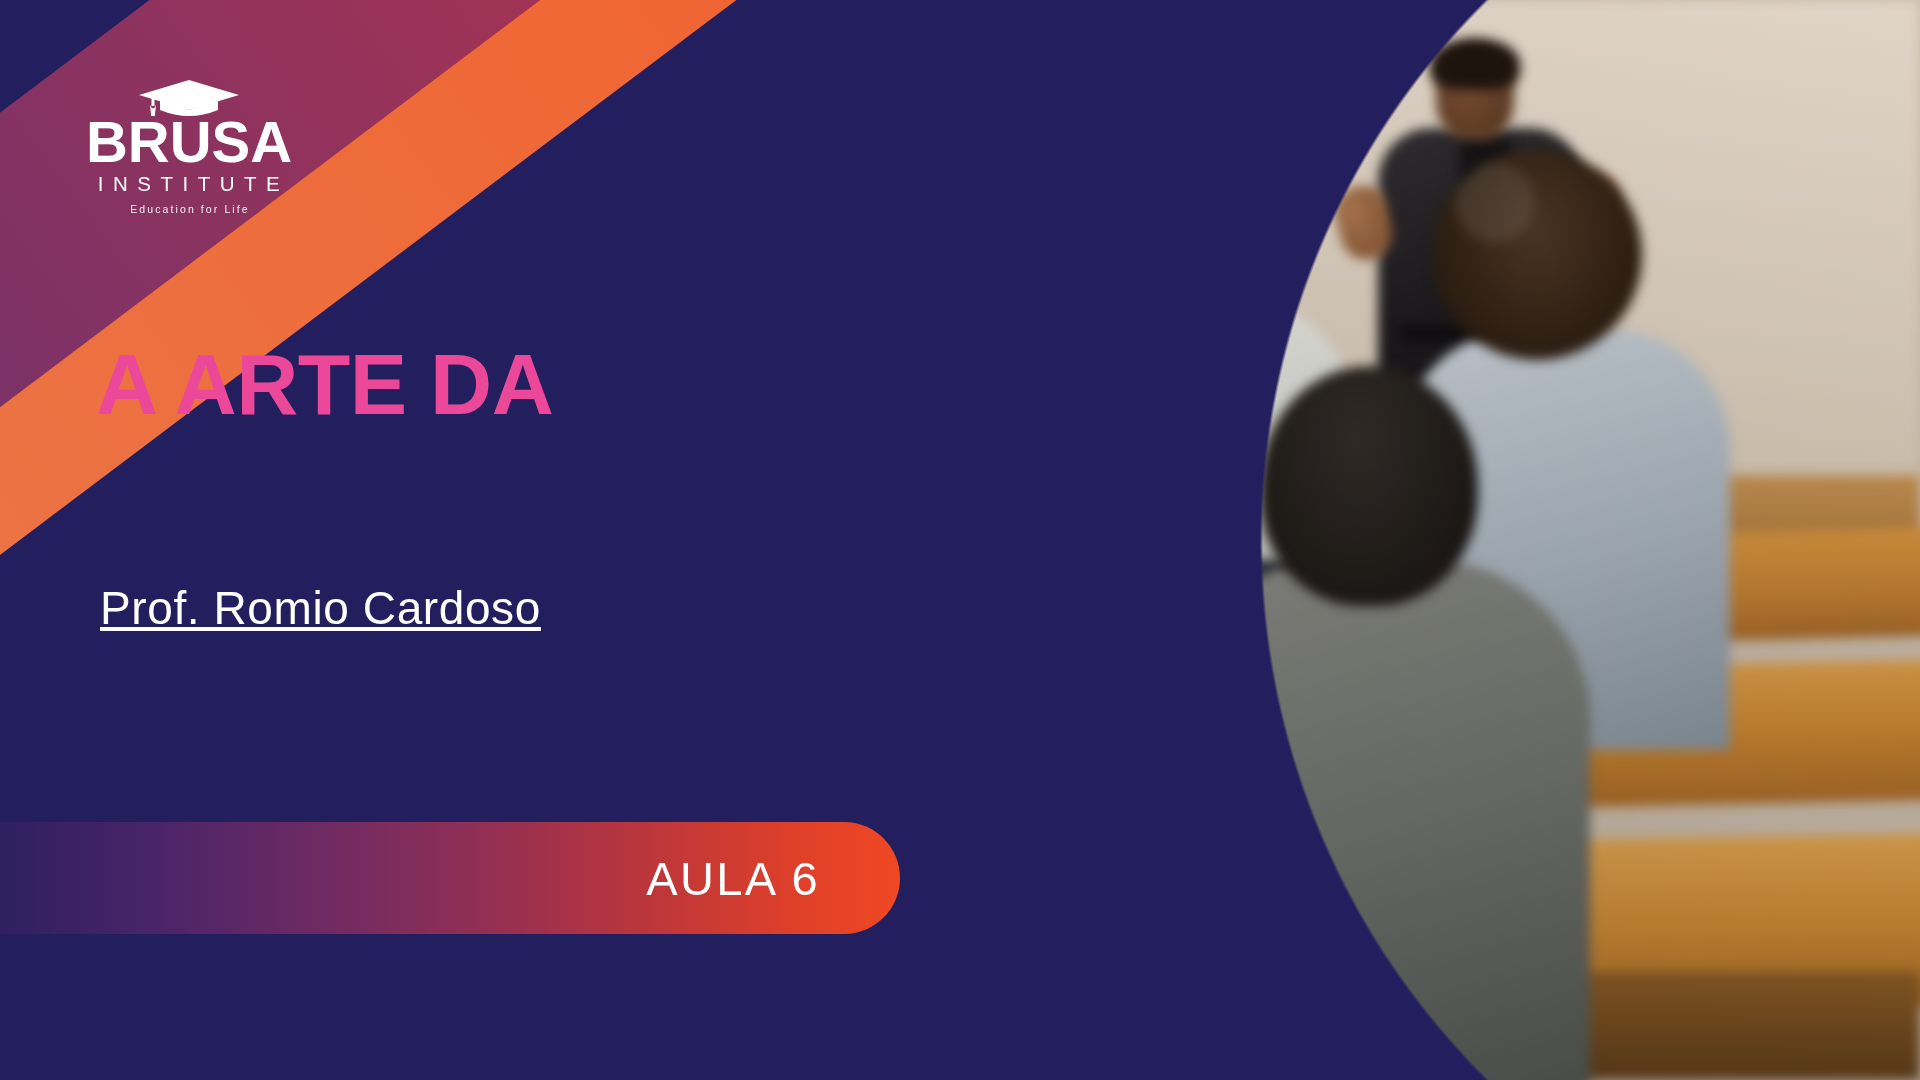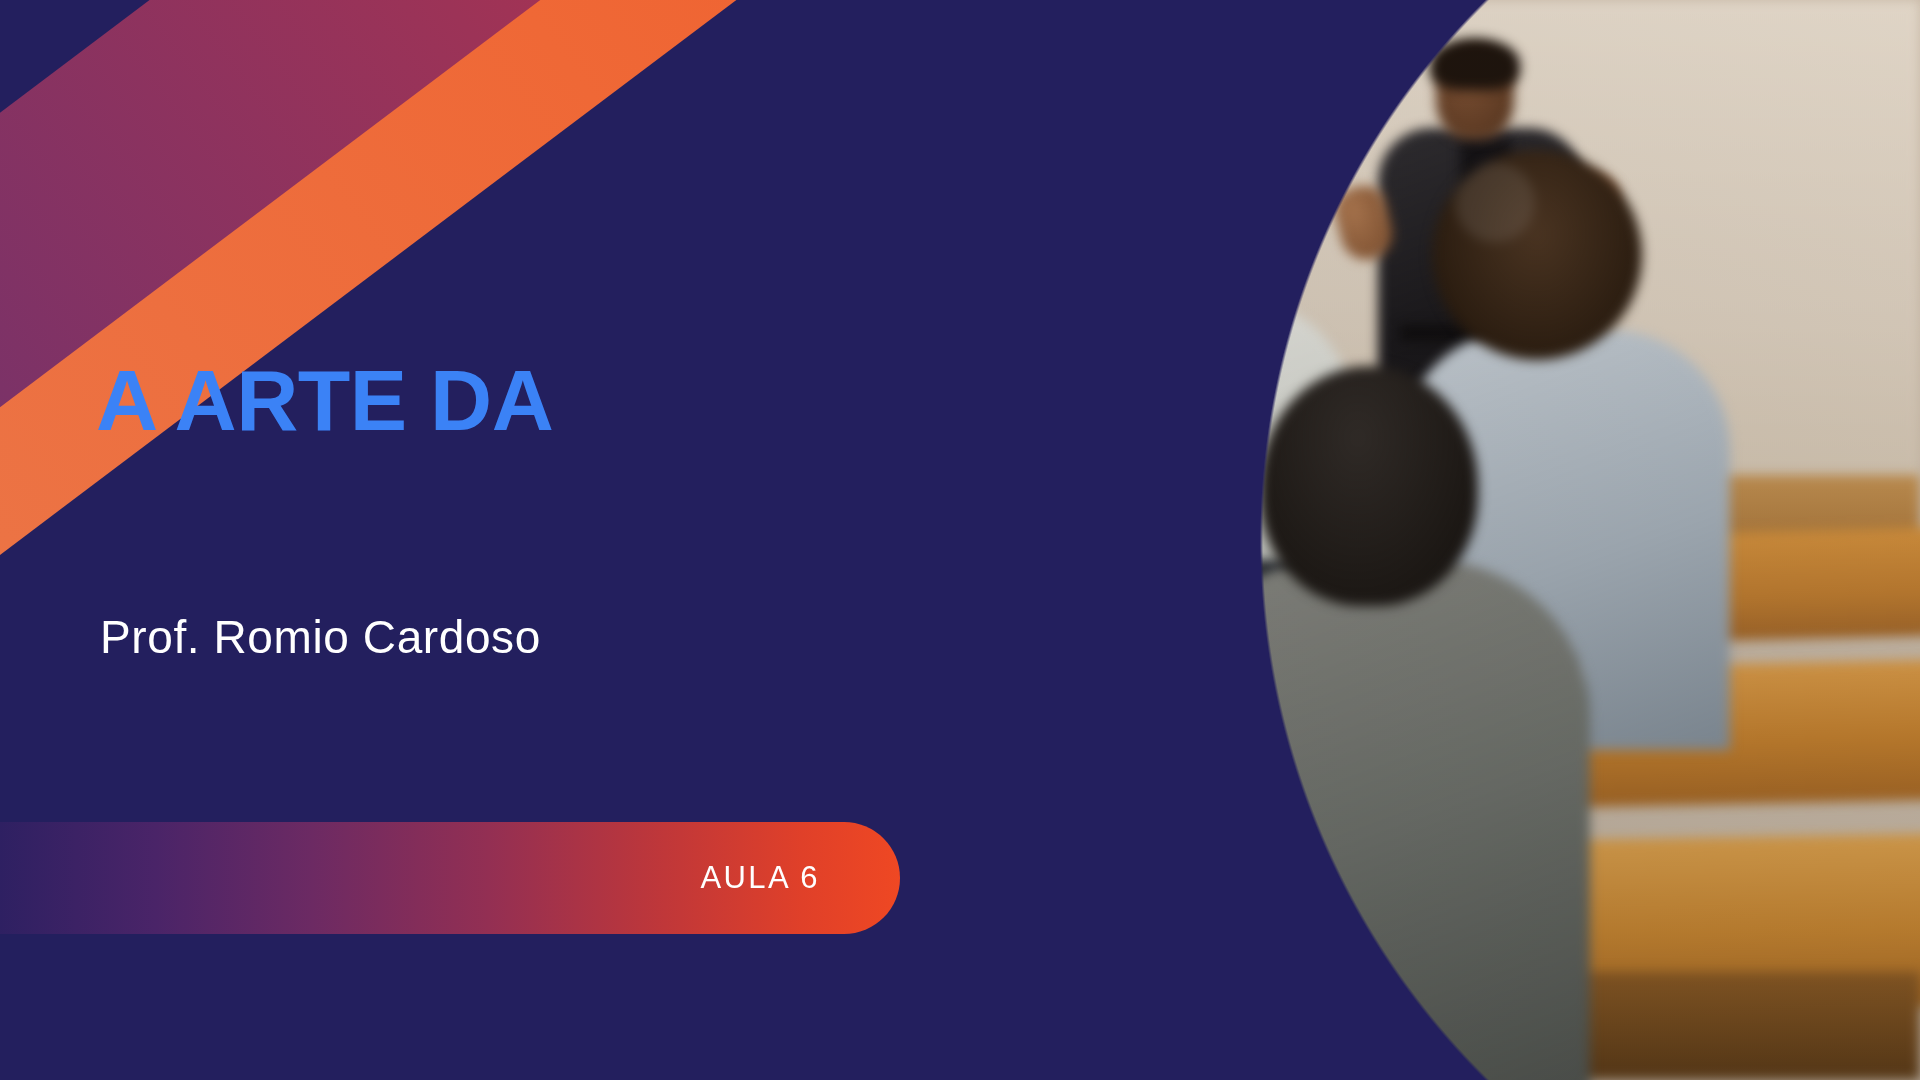--- a/index.html
+++ b/index.html
@@ -241,36 +241,36 @@
     letter-spacing:2.1px;
     font-weight:400;
     margin-top:7px;
     padding-left:2px;
     color:#f2f0f7;
   }
 
   .title {
     position:absolute; left:96px; top:336px;
     width:760px;
-    color:#3b82f6;
+    color:#ec4899;
     font-weight:bold;
     font-size:86px;
     line-height:1.12;
     letter-spacing:-0.5px;
-    margin-top:16px;
   }
   .title .l { display:block; white-space:nowrap; }
 
   .presenter {
-    position:absolute; left:100px; top:610px;
+    position:absolute; left:100px; top:581px;
     color:#ffffff;
     font-size:46px;
     font-weight:300;
     letter-spacing:.6px;
     white-space:nowrap;
+    text-decoration:underline;
   }
 
   
   .pill {
     position:absolute;
     left:-80px; top:822px;
     width:980px; height:112px;
     border-radius:0 56px 56px 0;
     background:linear-gradient(90deg,
       #241f5e 0%,
@@ -281,21 +281,21 @@
       #c03739 76%,
       #e04029 90%,
       #ef4823 100%);
     display:flex;
     align-items:center;
     justify-content:flex-end;
     padding-right:80px;
   }
   .pill-label {
     color:#ffffff;
-    font-size:31px;
+    font-size:47px;
     font-weight:300;
     letter-spacing:2.4px;
     white-space:nowrap;
   }
 </style>
 </head>
 <body>
 
 <div class="slide">
 
@@ -334,20 +334,33 @@
       <div class="p2-body"></div>
       <div class="p2-head"></div>
     </div>
   </div>
 
   <div class="bands">
     <div class="band band-wide"></div>
     <div class="band band-thin"></div>
   </div>
 
+  <div class="logo">
+    <div class="cap">
+      <svg width="102" height="42" viewBox="0 0 102 42" aria-hidden="true">
+        <polygon points="51,2 101,17 51,32 1,17" fill="#ffffff"></polygon>
+        <path d="M22 21 L22 32 Q51 44 80 32 L80 21 L51 32 Z" fill="#ffffff"></path>
+        <rect x="13.5" y="16" width="3" height="12" fill="#ffffff"></rect>
+        <path d="M12 27 q3 7 6 0 l-1.2 11 h-3.6 Z" fill="#ffffff"></path>
+      </svg>
+    </div>
+    <div class="logo-word">BRUSA</div>
+    <div class="logo-sub">INSTITUTE</div>
+    <div class="logo-tag">Education for Life</div>
+  </div>
 
   <h1 class="title">
     <span class="l">A ARTE DA</span>
   </h1>
 
   <div class="presenter">Prof. Romio Cardoso</div>
 
   <div class="pill">
     <span class="pill-label">AULA 6</span>
   </div>

